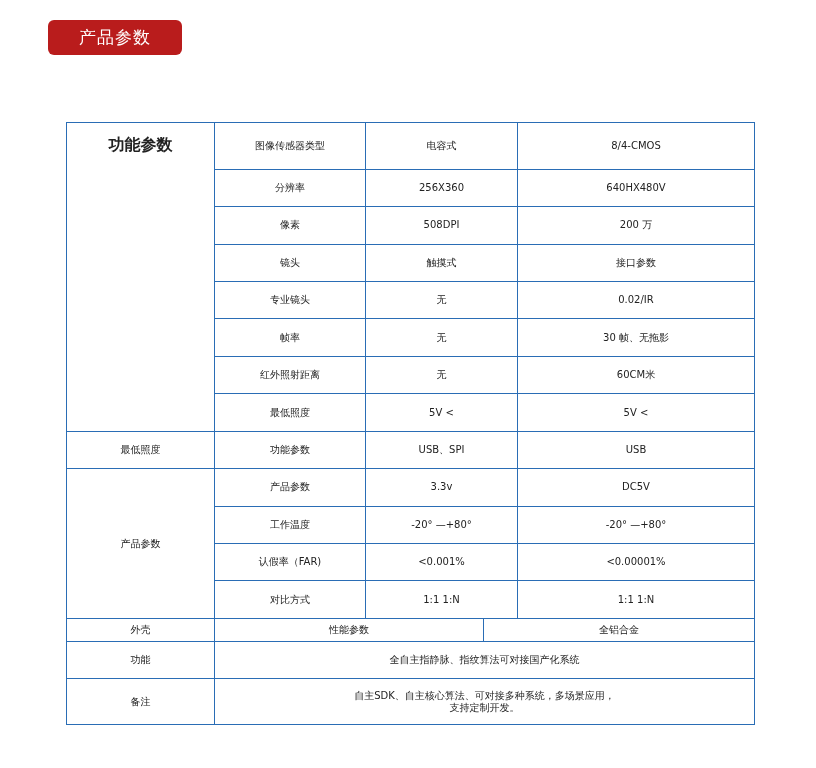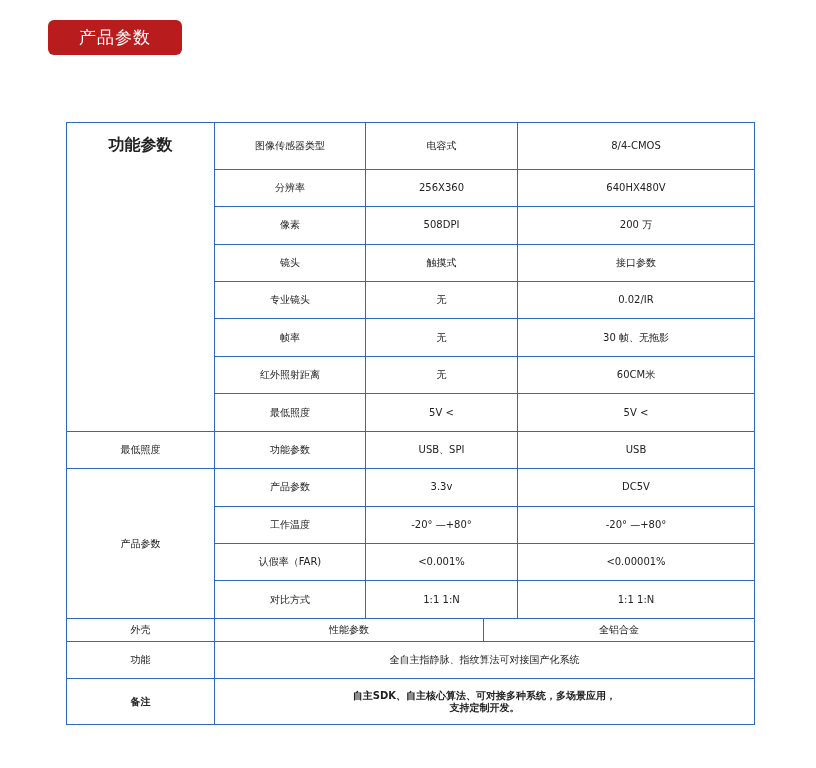--- a/index.html
+++ b/index.html
@@ -9,21 +9,21 @@
            background:#b91c1c; border-radius:6px; color:#fff; font-size:17px;
            display:flex; align-items:center; justify-content:center; letter-spacing:1px; }
   table.spec { position:absolute; left:66px; top:122px; width:688px; height:603px;
                border-collapse:collapse; table-layout:fixed; }
   table.spec td { border:1.5px solid #2a6db5; text-align:center; vertical-align:middle;
                   font-size:10px; color:#222; padding:0; line-height:1.2; }
   table.spec td.group-top { vertical-align:top; padding-top:12px; font-size:16px; font-weight:bold;margin-top:38px; }
   .r1 { height:45px; }
   .r { height:36px; }
   .rn { height:22px; }
-  .rlast { height:44px;font-weight:bold; }
+  .rlast { height:44px; }
 </style>
 </head>
 <body>
 
 <div class="badge">产品参数</div>
 
 <table class="spec">
   <colgroup>
     <col style="width:148px">
     <col style="width:151px">

